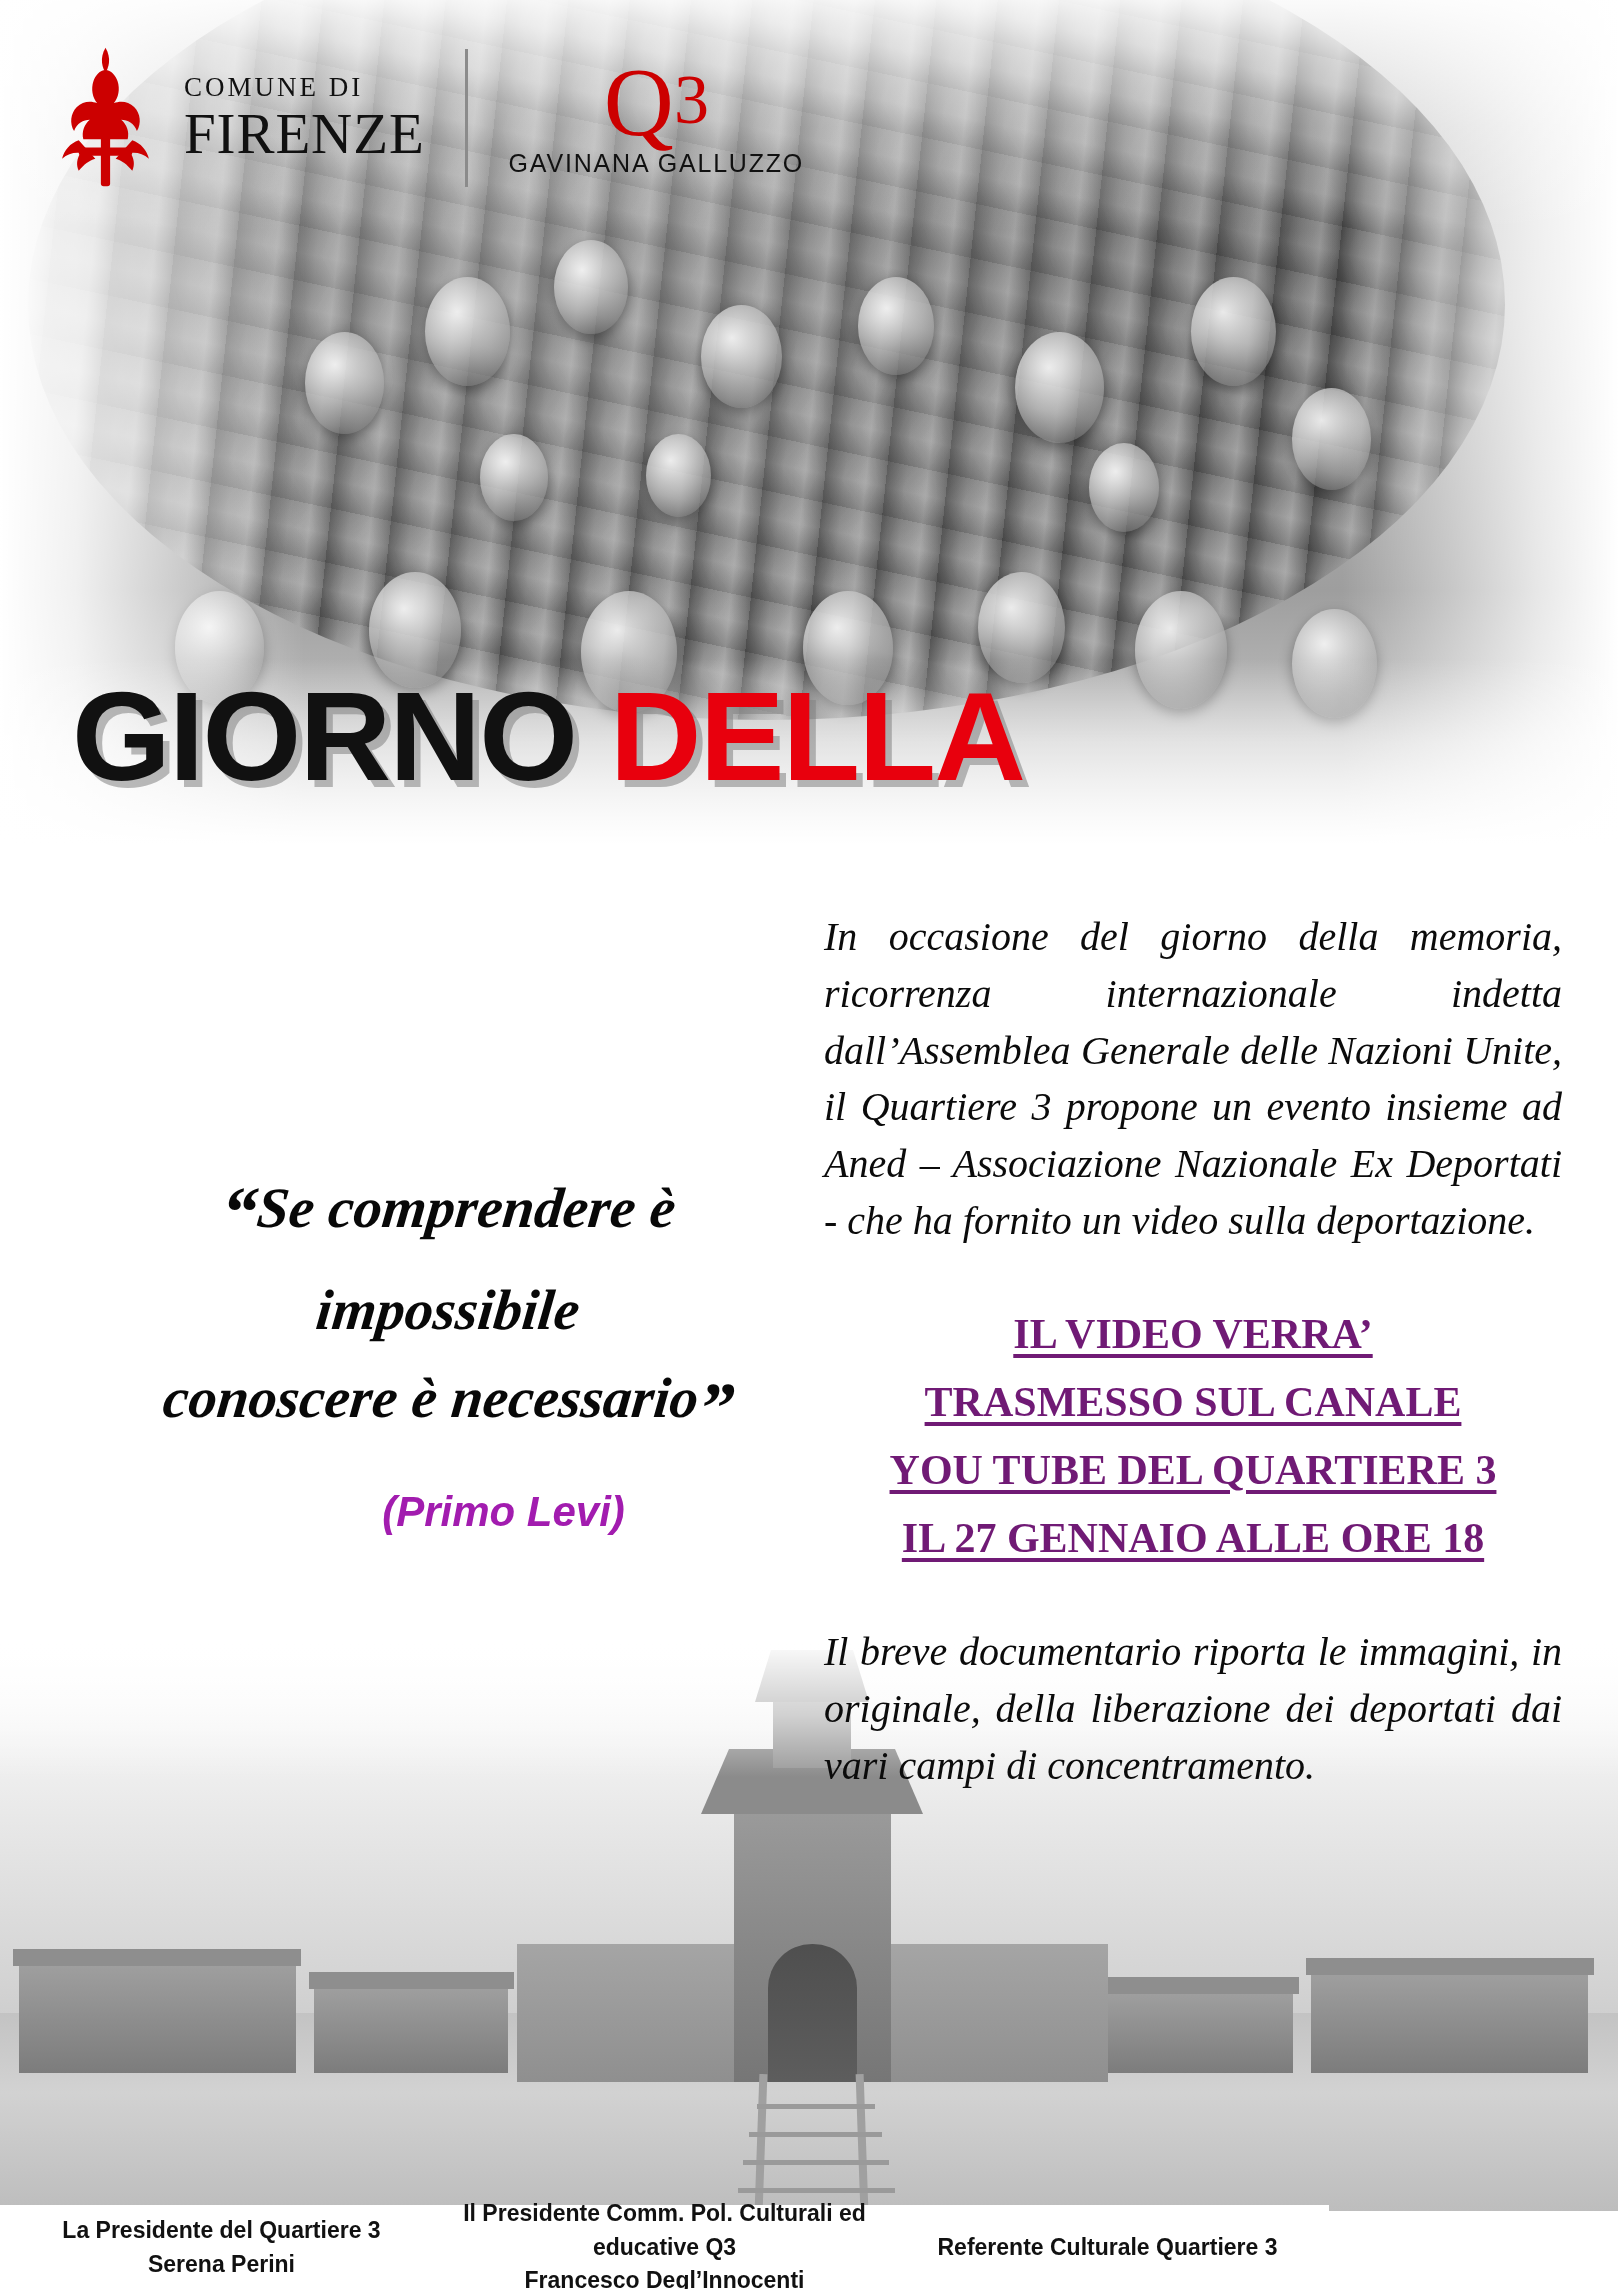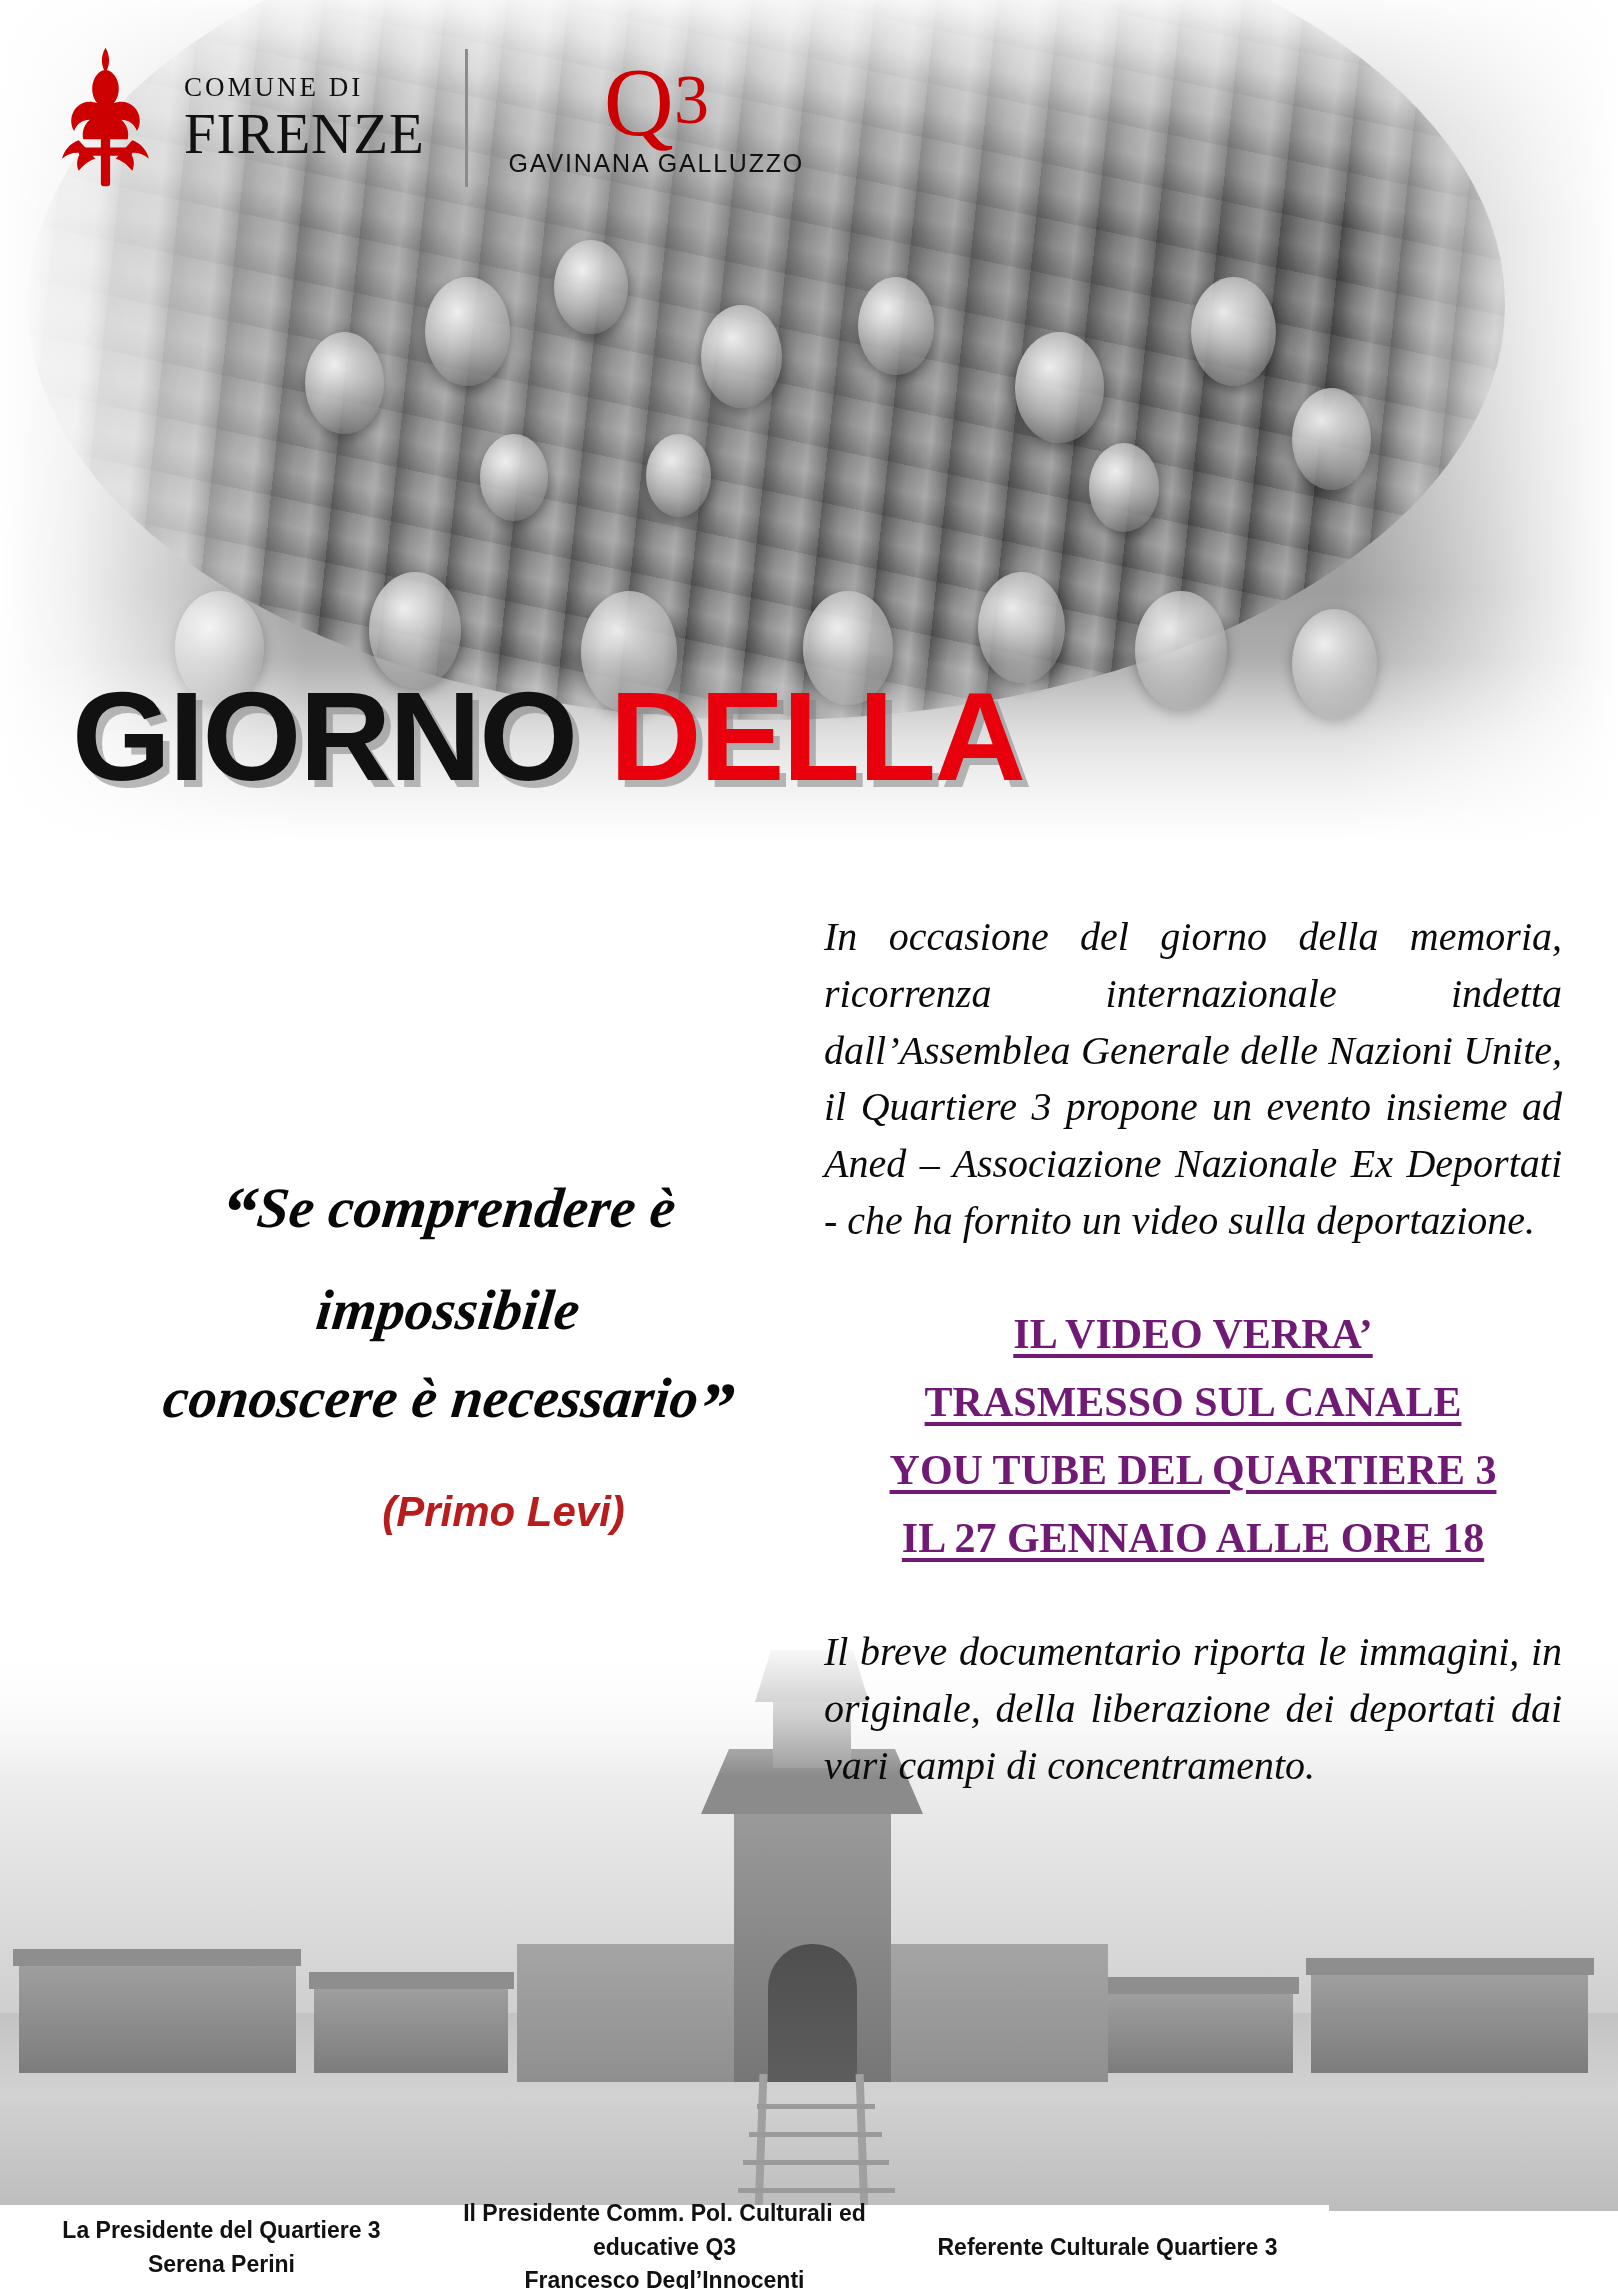--- a/index.html
+++ b/index.html
@@ -166,21 +166,21 @@
   }
   .quote-close {
     font-size: 72px;
     vertical-align: -14.8px;
   }
   .quote-author {
     font-family: "Liberation Sans", sans-serif;
     font-style: italic;
     font-weight: bold;
     font-size: 42px;
-    color: #b91c1c;
+    color: #a21caf;
     margin-top: 24px;
     margin-left: 111px;
   }
 
   
   .right-col {
     position: absolute;
     left: 824px; top: 863px;
     width: 738px;
     z-index: 25;

